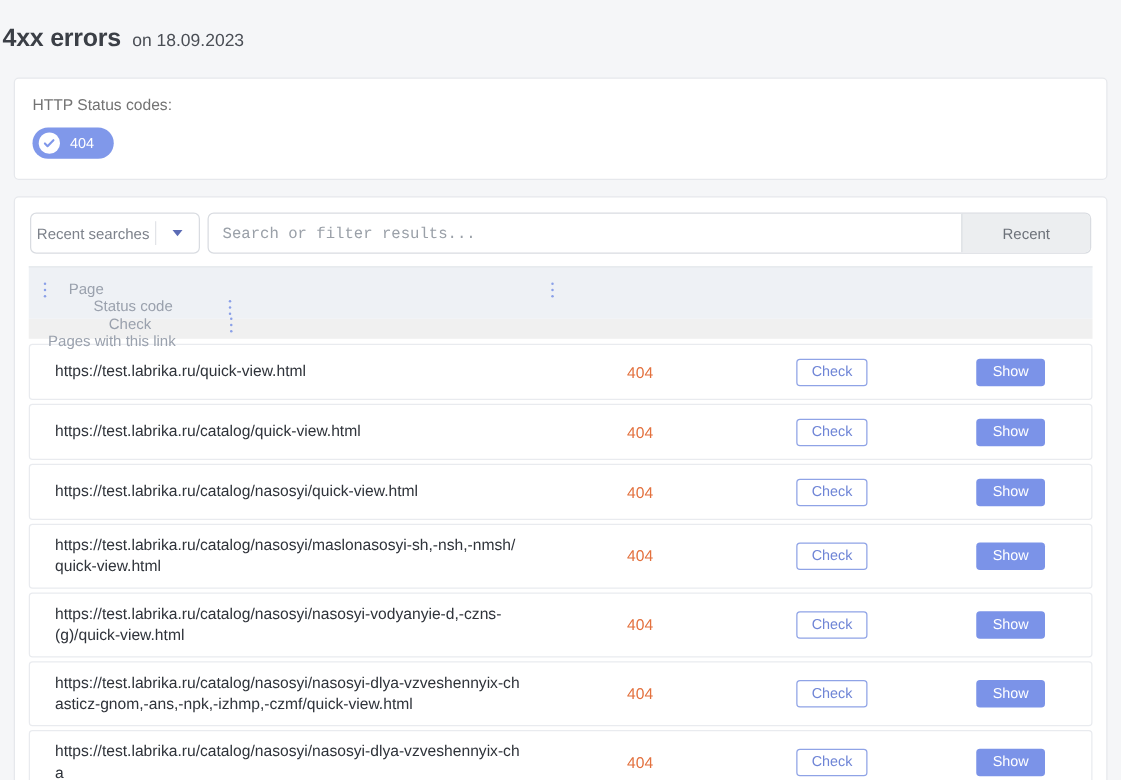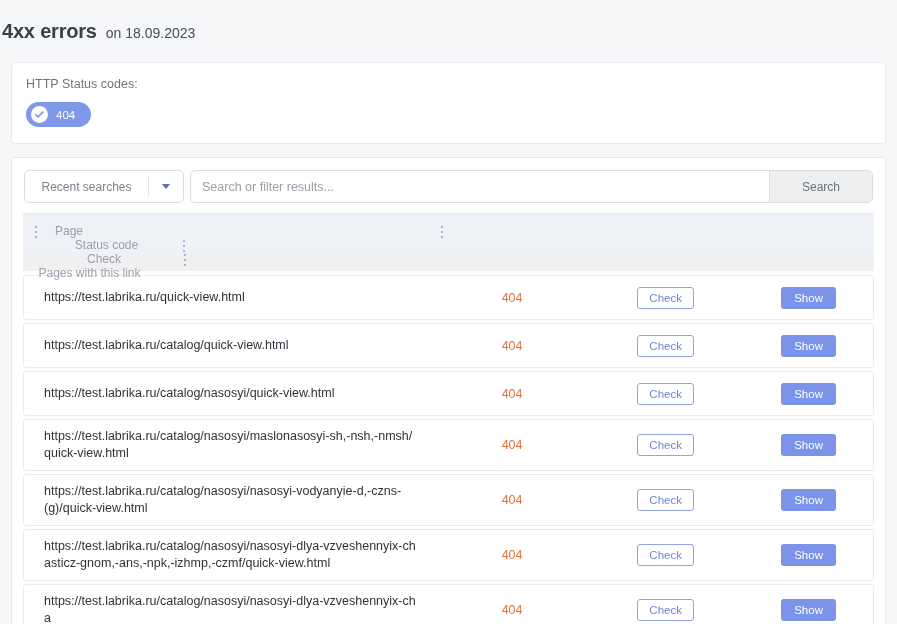--- a/index.html
+++ b/index.html
@@ -46,21 +46,21 @@
   }
   .chip-check svg { display: block; }
 
   
   .search-card { margin-top: 13px; padding: 0; }
   .search-bar { display: flex; gap: 6px; padding: 12px 12px 10px 12px; }
 
   .recent-wrap {
     display: flex; align-items: stretch;
     border: 1px solid #d9dce1; border-radius: 5px;
-    background: #fff; width: 160px; height: 33px;
+    background: #fff; width: 136px; height: 33px;
   }
   .recent-label {
     flex: 1; display: flex; align-items: center; justify-content: center;
     font-size: 12px; color: #7d828b;
   }
   .recent-div { width: 1px; background: #e2e4e8; margin: 6px 0; }
   .recent-caret {
     width: 34px; display: flex; align-items: center; justify-content: center;
   }
   .caret {
@@ -71,21 +71,21 @@
   }
 
   .search-input-wrap {
     flex: 1; display: flex;
     border: 1px solid #d9dce1; border-radius: 5px;
     background: #fff; height: 33px; overflow: hidden;
   }
   .search-input {
     flex: 1; border: 0; outline: 0; background: transparent;
     padding: 0 11px; font-size: 12.5px; color: #31343a;
-    font-family: Liberation Sans, sans-serif;
+    font-family: Liberation Mono, monospace;
   }
   .search-input::placeholder { color: #9aa0a8; }
   .search-btn {
     width: 103px; background: #eceef0; border: 0;
     border-left: 1px solid #dcdfe3;
     font-size: 12px; color: #6d727a; cursor: pointer;
     font-family: "Liberation Sans", sans-serif;
   }
 
   
@@ -179,21 +179,21 @@
     <div class="search-bar">
       <div class="recent-wrap">
         <span class="recent-label">Recent searches</span>
         <span class="recent-div"></span>
         <span class="recent-caret">
             <span class="caret"></span>
           </span>
       </div>
       <div class="search-input-wrap">
         <input class="search-input" type="text" placeholder="Search or filter results..." style="">
-        <button class="search-btn">Search</button>
+        <button class="search-btn">Recent</button>
       </div>
     </div>
 
     <div class="table">
 
       <div class="thead">
         <div class="th th-page">
           <span class="grip grip-left">
               <i></i>
               <i></i>

